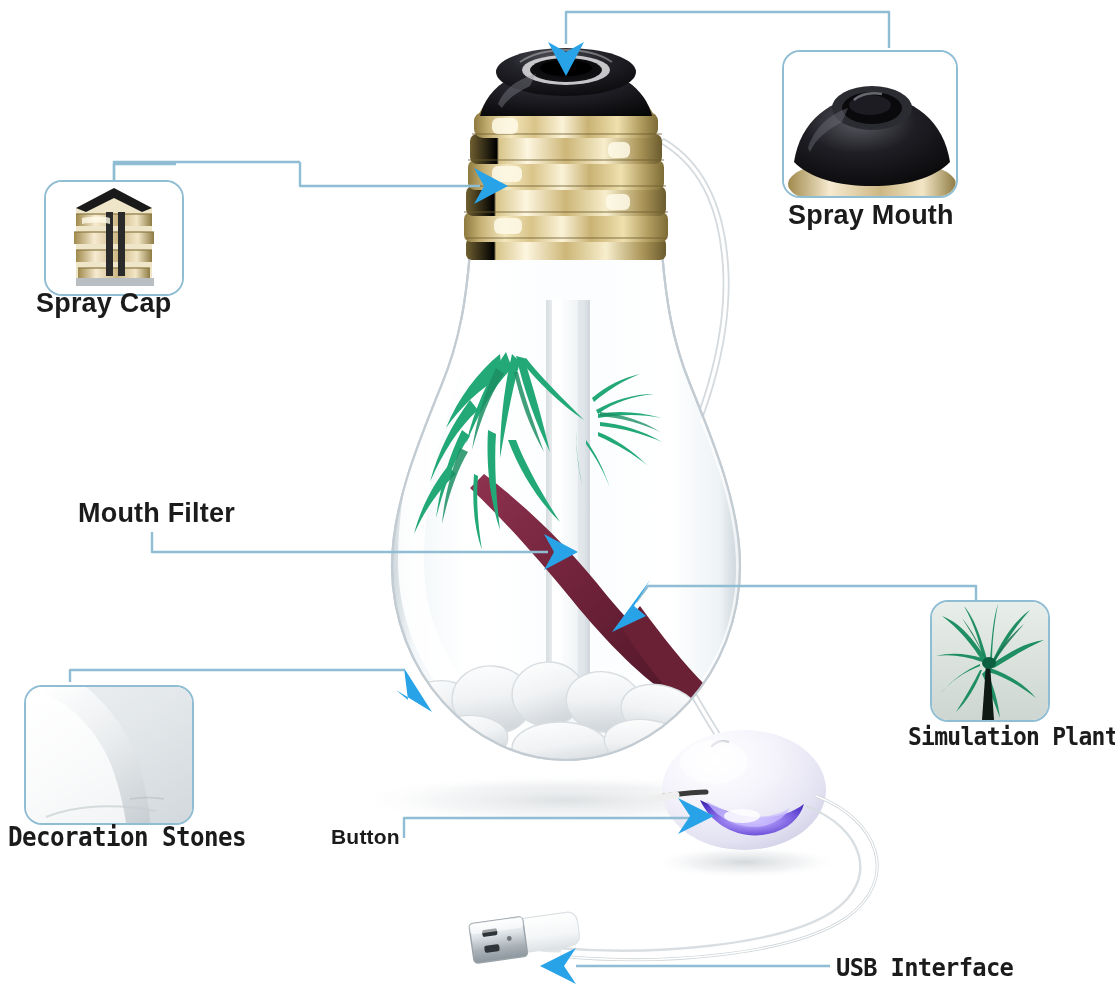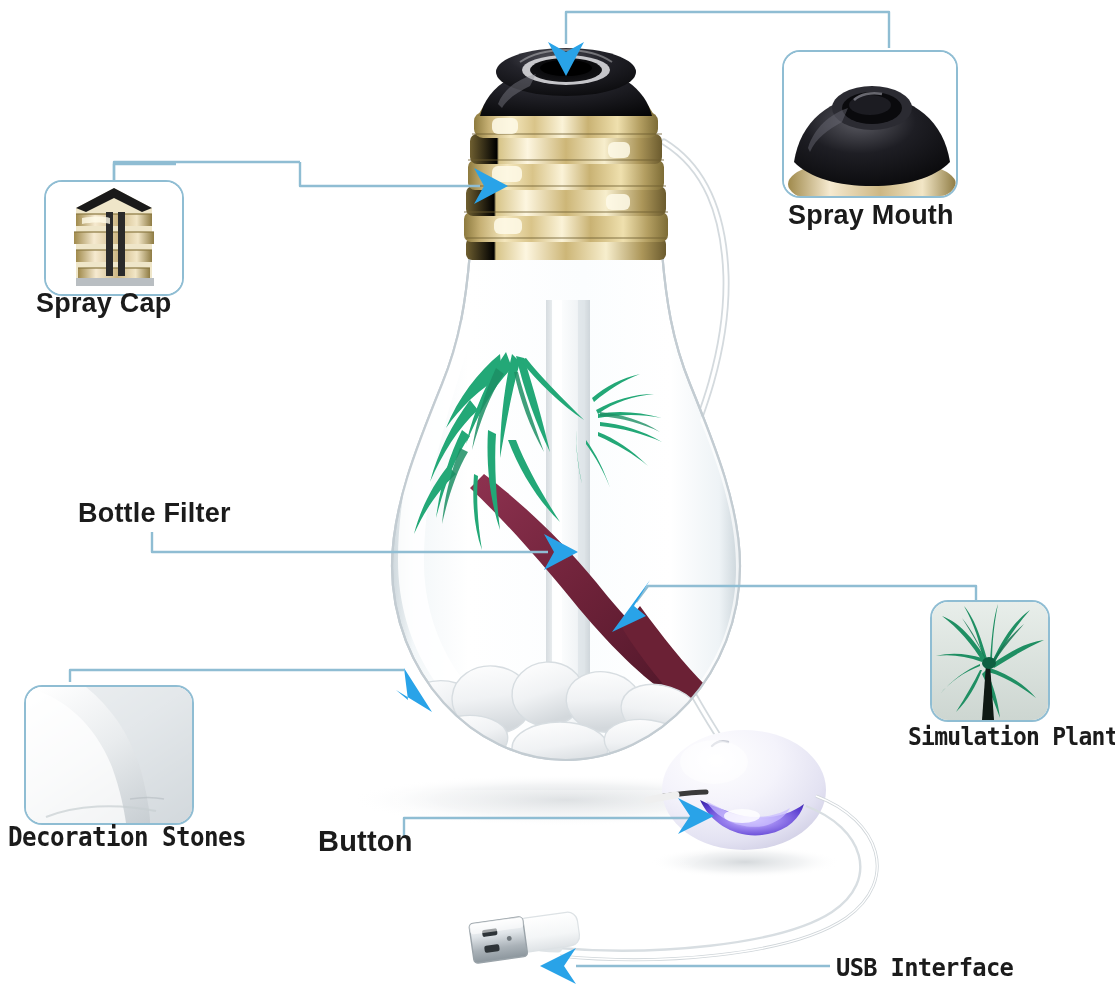--- a/index.html
+++ b/index.html
@@ -7,21 +7,21 @@
   body{width:1115px;height:1000px;position:relative;overflow:hidden;
        font-family:"Liberation Sans","DejaVu Sans",sans-serif;}
   #stage{position:absolute;inset:0;width:1115px;height:1000px;padding-left:8px;}
   #artwork{position:absolute;inset:0;width:1115px;height:1000px;}
 
   .label{position:absolute;white-space:nowrap;color:#1b1b1b;
          font-weight:600;letter-spacing:.2px;}
   .lbl-bottle-cap   {left:36px;  top:288px; font-size:27px;}
   .lbl-spray-mouth  {left:788px; top:200px; font-size:27px;}
   .lbl-cotton-filter{left:78px;  top:498px; font-size:27px;}
-  .lbl-button       {left:318px; top:825px; font-size:29px;}
+  .lbl-button       {left:331px; top:825px; font-size:21px;}
   .lbl-decoration   {left:8px;   top:822px; font-size:26px;
                      font-family:"DejaVu Sans Mono",monospace;font-weight:700;
                      letter-spacing:-.6px;transform:scaleX(.93);transform-origin:left center;}
   .lbl-simulation   {left:908px; top:722px; font-size:25px;
                      font-family:"DejaVu Sans Mono",monospace;font-weight:700;
                      letter-spacing:-.8px;transform:scaleX(.92);transform-origin:left center;}
   .lbl-usb          {left:836px; top:953px; font-size:25px;
                      font-family:"DejaVu Sans Mono",monospace;font-weight:700;
                      letter-spacing:-.7px;transform:scaleX(.95);transform-origin:left center;}
 
@@ -429,19 +429,19 @@
         <path d="M56,62 C48,44 40,28 30,16 C40,32 50,48 56,64 Z"></path>
         <path d="M58,62 C68,46 80,32 92,22 C80,36 68,50 60,64 Z"></path>
       </g>
       <path d="M54,62 L50,118 L62,118 L58,62 Z" fill="#0f1a14"></path>
       <ellipse cx="57" cy="61" rx="7" ry="6" fill="#0d5f41"></ellipse>
     </svg>
   </div>
 
   <div class="label lbl-spray-mouth">Spray Mouth</div>
   <div class="label lbl-bottle-cap">Spray Cap</div>
-  <div class="label lbl-cotton-filter">Bottle Filter</div>
+  <div class="label lbl-cotton-filter">Mouth Filter</div>
   <div class="label lbl-decoration">Decoration Stones</div>
   <div class="label lbl-simulation">Simulation Plants</div>
   <div class="label lbl-button">Button</div>
   <div class="label lbl-usb">USB Interface</div>
 
 </div>
 
 </body></html>

